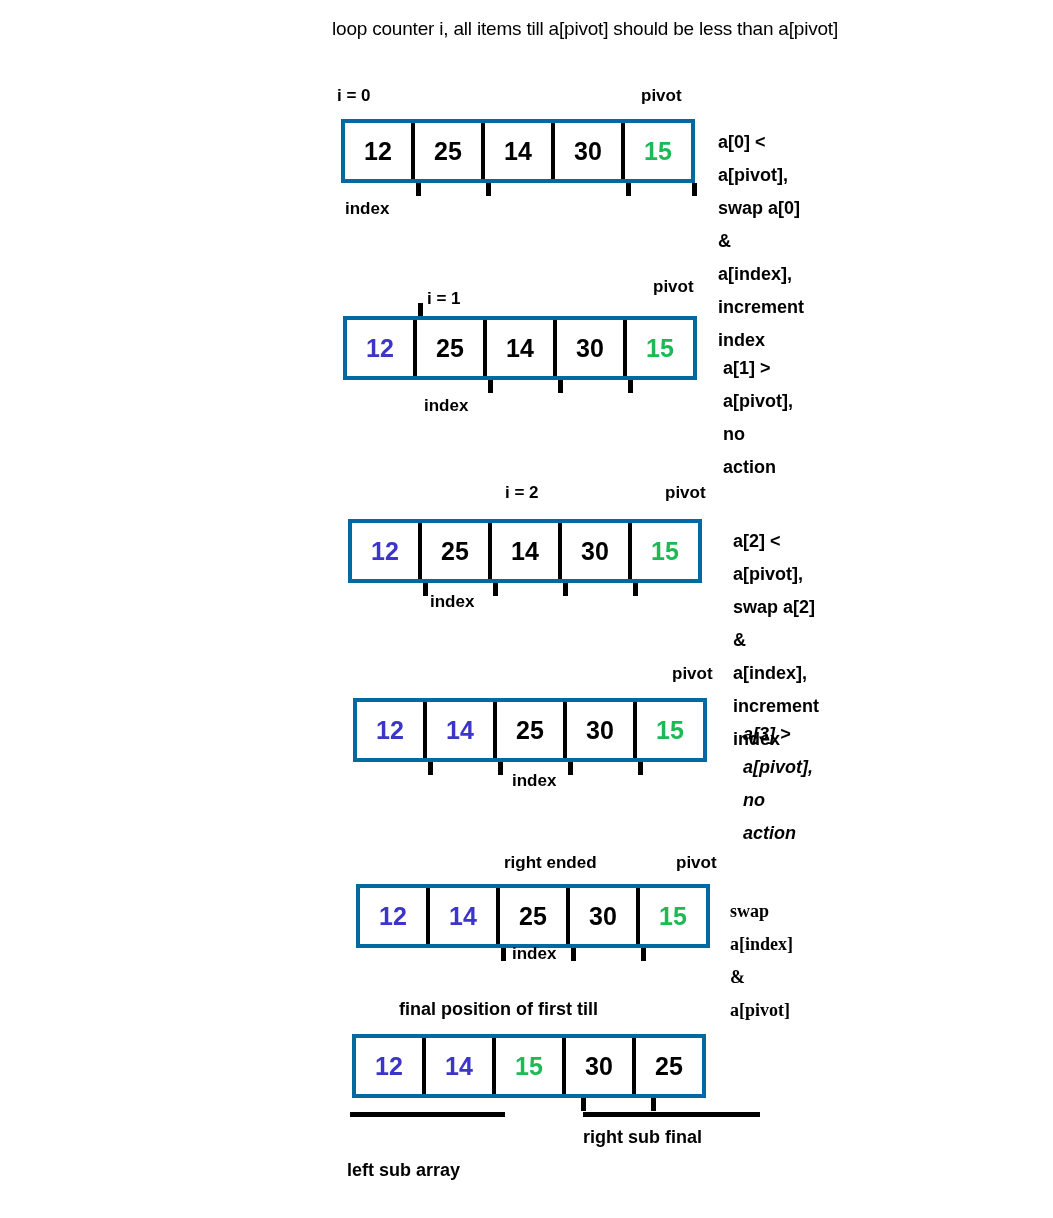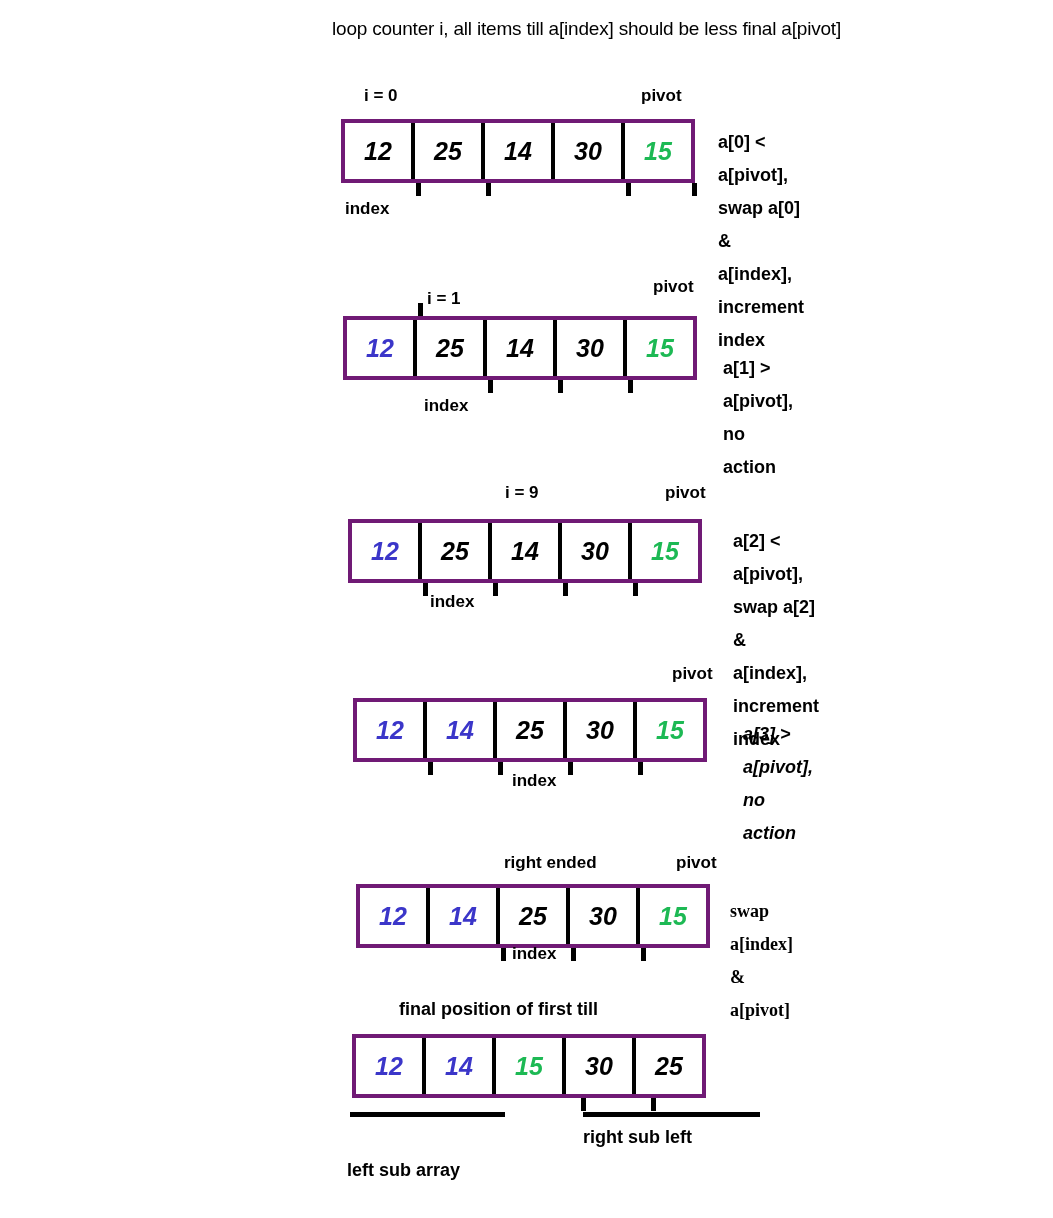--- a/index.html
+++ b/index.html
@@ -31,24 +31,23 @@
     white-space: nowrap;
     letter-spacing: -0.2px;
   }
 
   
   .array-row { position: absolute; }
 
   .array {
     position: absolute;
     display: flex;
-    border: 4px solid #701a75;
+    border: 4px solid #0369a1;
     background: #0c4a6e;
     box-sizing: content-box;
-    font-style: italic;
   }
   .cell {
     width: 66px;
     height: 56px;
     border-right: 4px solid #000;
     box-sizing: content-box;
     display: flex;
     align-items: center;
     justify-content: center;
     font-size: 25px;
@@ -105,24 +104,24 @@
     font-weight: bold;
     white-space: nowrap;
     color: #000;
   }
 </style>
 </head>
 <body>
 
 <div id="stage">
 
-  <div class="title abs" style="left:332px; top:18px;">loop counter i, all items till a[index] should be less final a[pivot]</div>
-
-  <div class="array-row">
-    <div class="lbl" style="left:364px; top:86px;">i = 0</div>
+  <div class="title abs" style="left:332px; top:18px;">loop counter i, all items till a[pivot] should be less than a[pivot]</div>
+
+  <div class="array-row">
+    <div class="lbl" style="left:337px; top:86px;">i = 0</div>
     <div class="lbl" style="left:641px; top:86px;">pivot</div>
 
     <div class="array" style="left:341px; top:119px;">
       <div class="cell black">12</div>
       <div class="cell black">25</div>
       <div class="cell black">14</div>
       <div class="cell black">30</div>
       <div class="cell green">15</div>
     </div>
 
@@ -154,21 +153,21 @@
     <div class="tick-down" style="left:488px; top:380px;"></div>
     <div class="tick-down" style="left:558px; top:380px;"></div>
     <div class="tick-down" style="left:628px; top:380px;"></div>
 
     <div class="lbl" style="left:424px; top:396px;">index</div>
 
     <div class="note" style="left:723px; top:352px;">a[1] &gt; a[pivot], no action</div>
   </div>
 
   <div class="array-row">
-    <div class="lbl" style="left:505px; top:483px;">i = 9</div>
+    <div class="lbl" style="left:505px; top:483px;">i = 2</div>
     <div class="lbl" style="left:665px; top:483px;">pivot</div>
 
     <div class="array" style="left:348px; top:519px;">
       <div class="cell blue">12</div>
       <div class="cell black">25</div>
       <div class="cell black">14</div>
       <div class="cell black">30</div>
       <div class="cell green">15</div>
     </div>
 
@@ -237,16 +236,16 @@
       <div class="cell black">25</div>
     </div>
 
     <div class="tick-down" style="left:581px; top:1098px;"></div>
     <div class="tick-down" style="left:651px; top:1098px;"></div>
 
     <div class="subbar" style="left:350px; top:1112px; width:155px;"></div>
     <div class="subbar" style="left:583px; top:1112px; width:177px;"></div>
 
     <div class="sublbl" style="left:347px; top:1160px;">left sub array</div>
-    <div class="sublbl" style="left:583px; top:1127px;">right sub left</div>
+    <div class="sublbl" style="left:583px; top:1127px;">right sub final</div>
   </div>
 
 </div>
 
 </body></html>

